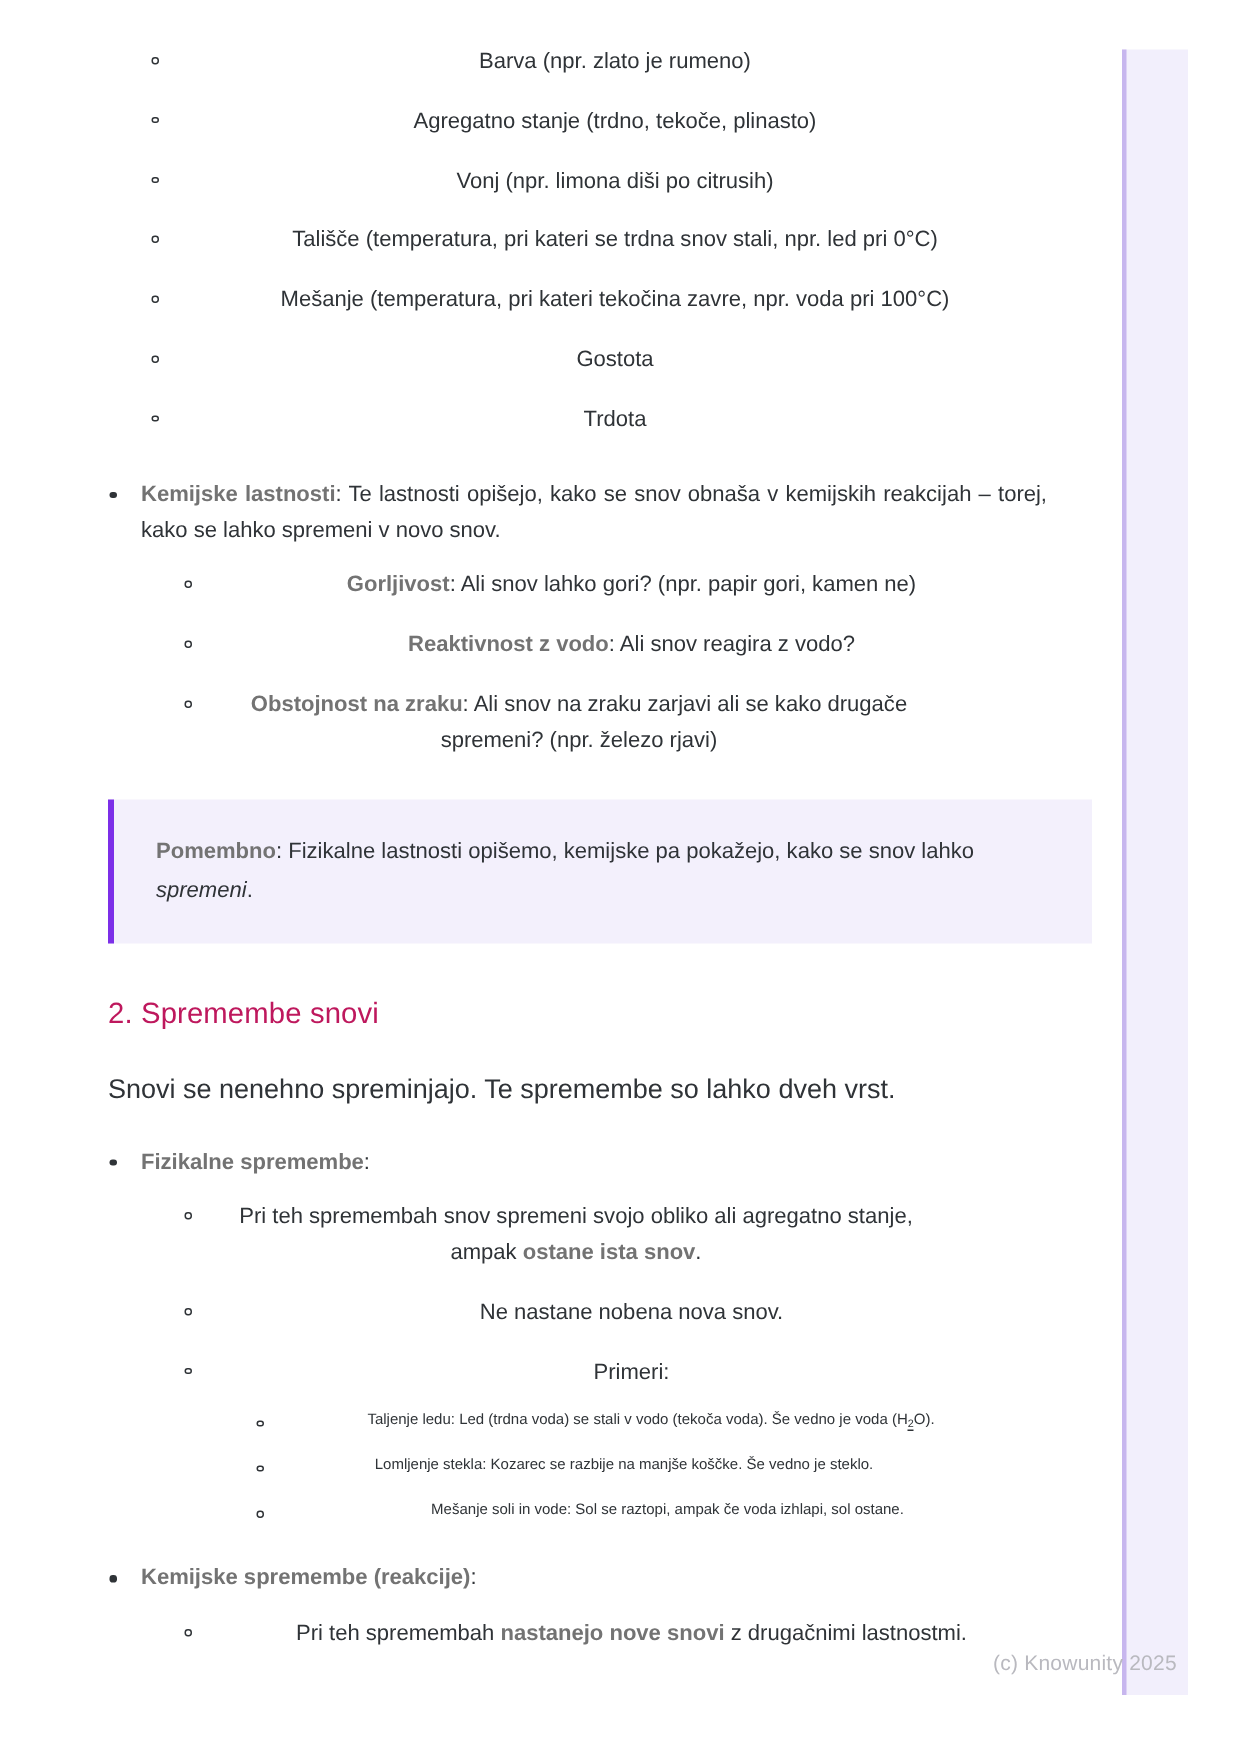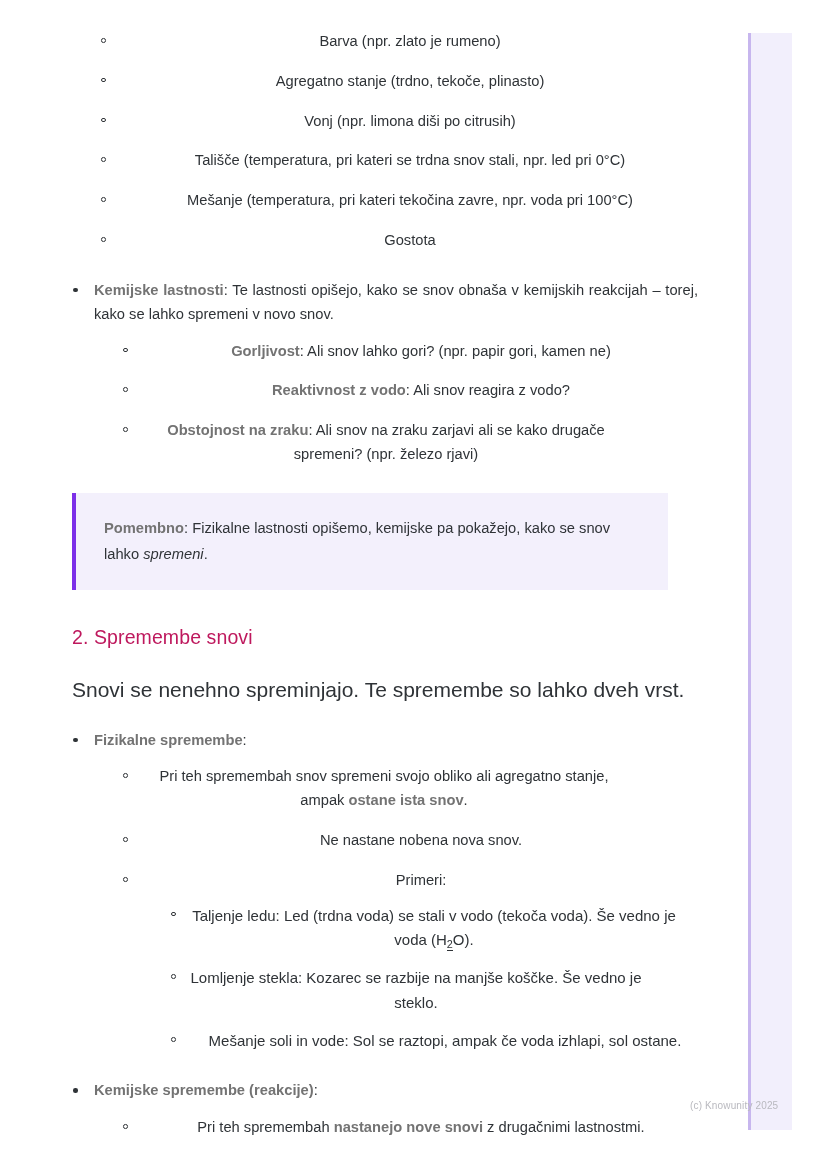--- a/index.html
+++ b/index.html
@@ -95,21 +95,21 @@
   }
 
   .lvl3 {
     margin-left: 28px;
     margin-top: 11px;
   }
   .lvl3 > li {
     position: relative;
     padding-left: 20px;
     margin-bottom: 14px;
-    font-size: 15px;
+    font-size: 10px;
     line-height: 1.62;
     color: #2f3337;
   }
   .lvl3 > li::before {
     content: "";
     position: absolute;
     left: 1px;
     top: 8px;
     width: 4.6px;
     height: 4.6px;
@@ -137,21 +137,21 @@
     vertical-align: baseline;
     position: relative;
     top: 0.26em;
     border-bottom: 1px solid #2f3337;
     line-height: 0;
   }
 
   
   #callout {
     margin: 26px 0 0 72px;
-    width: 596px;
+    width: 656px;
     background: #f3f0fc;
     border-left: 4px solid #7c2fe8;
     box-sizing: border-box;
     padding: 22px 26px 22px 28px;
   }
   #callout p {
     margin: 0;
     font-size: 14.7px;
     line-height: 1.8;
     color: #2f3337;
@@ -161,53 +161,54 @@
   h2.section-heading {
     margin: 36px 0 0 72px;
     font-size: 19.5px;
     font-weight: 400;
     color: #be185d;
     letter-spacing: 0.1px;
   }
 
   p.lead {
     margin: 24px 0 0 72px;
-    font-size: 21px;
+    font-size: 18px;
     line-height: 1.62;
     color: #2f3337;
   }
 
   .block-gap-sm { margin-top: 22px; }
   .block-gap-md { margin-top: 26px; }
 
   
   #footer-credit {
     position: absolute;
-    left: 690px;
+    left: 662px;
     top: 1100px;
-    font-size: 10px;
+    font-size: 14px;
     color: #b9b9bf;
     letter-spacing: 0.15px;
     white-space: nowrap;
   }
 </style>
 </head>
 <body>
 
 <div id="side-panel"></div>
 
 <div id="content">
 
   <ul class="lvl2" style="margin-left:100px;margin-top:0;">
     <li><span>Barva (npr. zlato je rumeno)</span></li>
     <li><span>Agregatno stanje (trdno, tekoče, plinasto)</span></li>
     <li><span>Vonj (npr. limona diši po citrusih)</span></li>
     <li><span>Tališče (temperatura, pri kateri se trdna snov stali, npr. led pri 0°C)</span></li>
     <li><span>Mešanje (temperatura, pri kateri tekočina zavre, npr. voda pri 100°C)</span></li>
     <li><span>Gostota</span></li>
+    <li class="last"><span>Trdota</span></li>
   </ul>
 
   <ul class="lvl1 block-gap-md">
     <li class="has-sub">
       <span class="para-justify" style="display:block;"><b>Kemijske lastnosti</b><span>: </span><span>Te lastnosti opišejo, kako se snov obnaša v kemijskih reakcijah – torej, kako se lahko spremeni v novo snov.</span></span>
 
       <ul class="lvl2">
         <li><b>Gorljivost</b><span>: </span><span>Ali snov lahko gori? (npr. papir gori, kamen ne)</span></li>
         <li><b>Reaktivnost z vodo</b><span>: </span><span>Ali snov reagira z vodo?</span></li>
         <li class="last" style="padding-right:70px;"><b>Obstojnost na zraku</b><span>: </span><span>Ali snov na zraku zarjavi ali se kako drugače spremeni? (npr. železo rjavi)</span></li>

